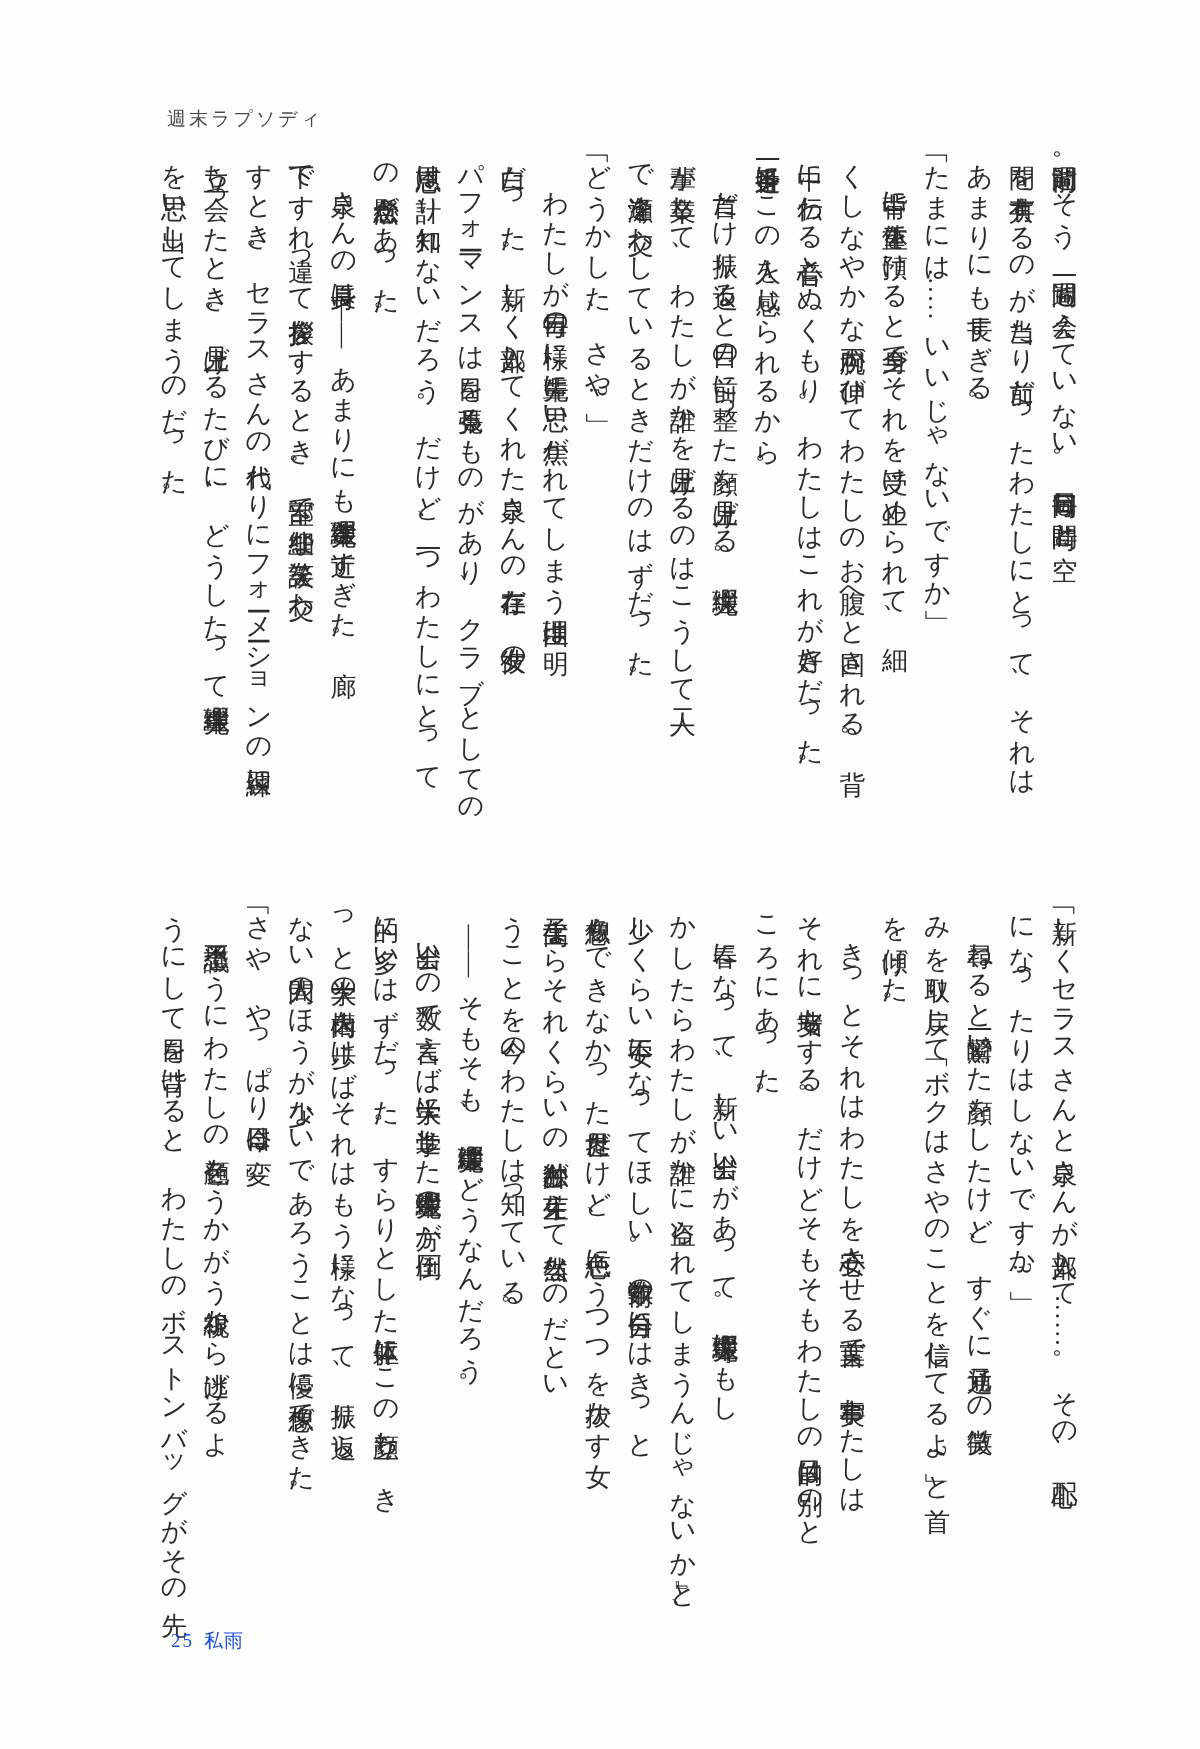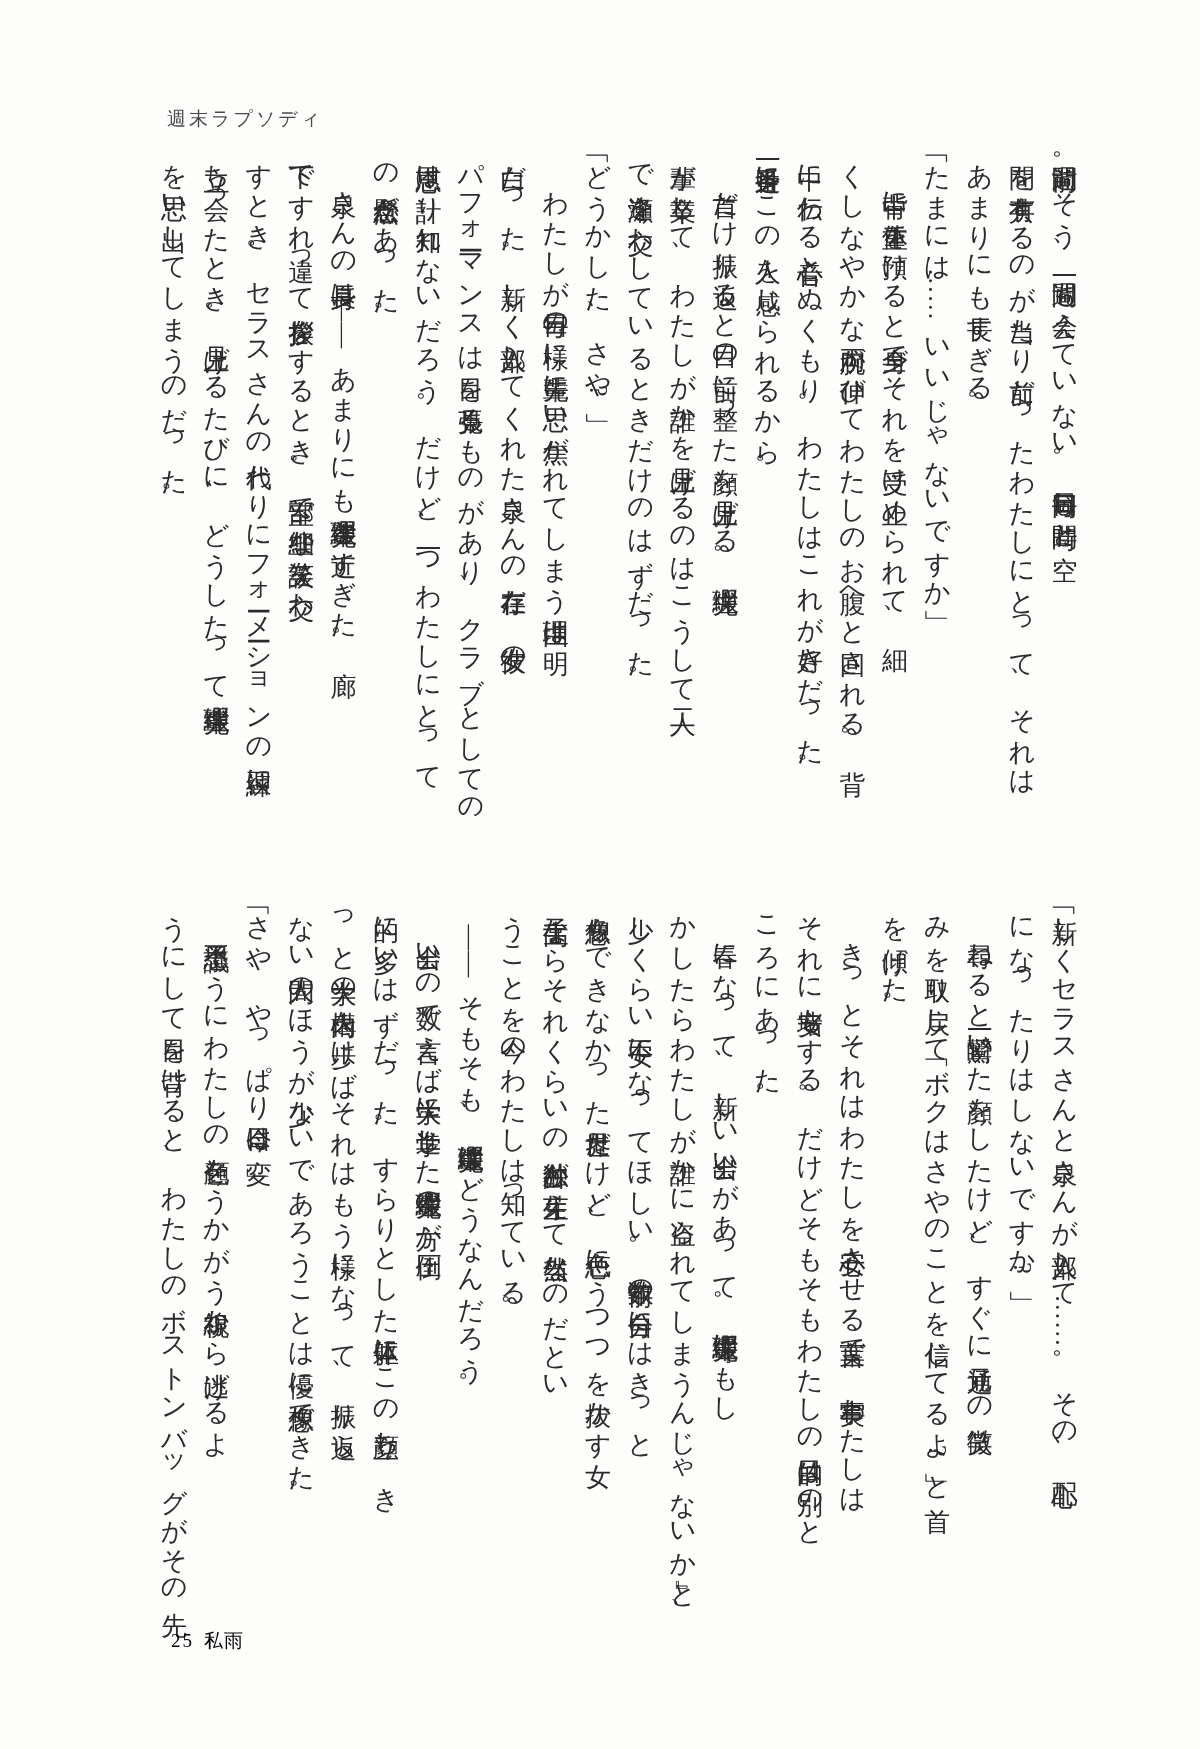--- a/index.html
+++ b/index.html
@@ -36,21 +36,21 @@
   .text-block.lower{ top:898px; }
   .line{
     line-height:42.4px;
     white-space:nowrap;
   }
   .page-footer{
     position:absolute;
     left:171px;
     top:1628px;
     font-size:19px;
-    color:#000000;
+    color:#1d4ed8;
     letter-spacing:1px;
   }
   .page-footer .num{ margin-right:10px; letter-spacing:2px; }
 </style>
 </head>
 <body>
 
 <div class="page">
 
   <div class="running-head">週末ラプソディ</div>

